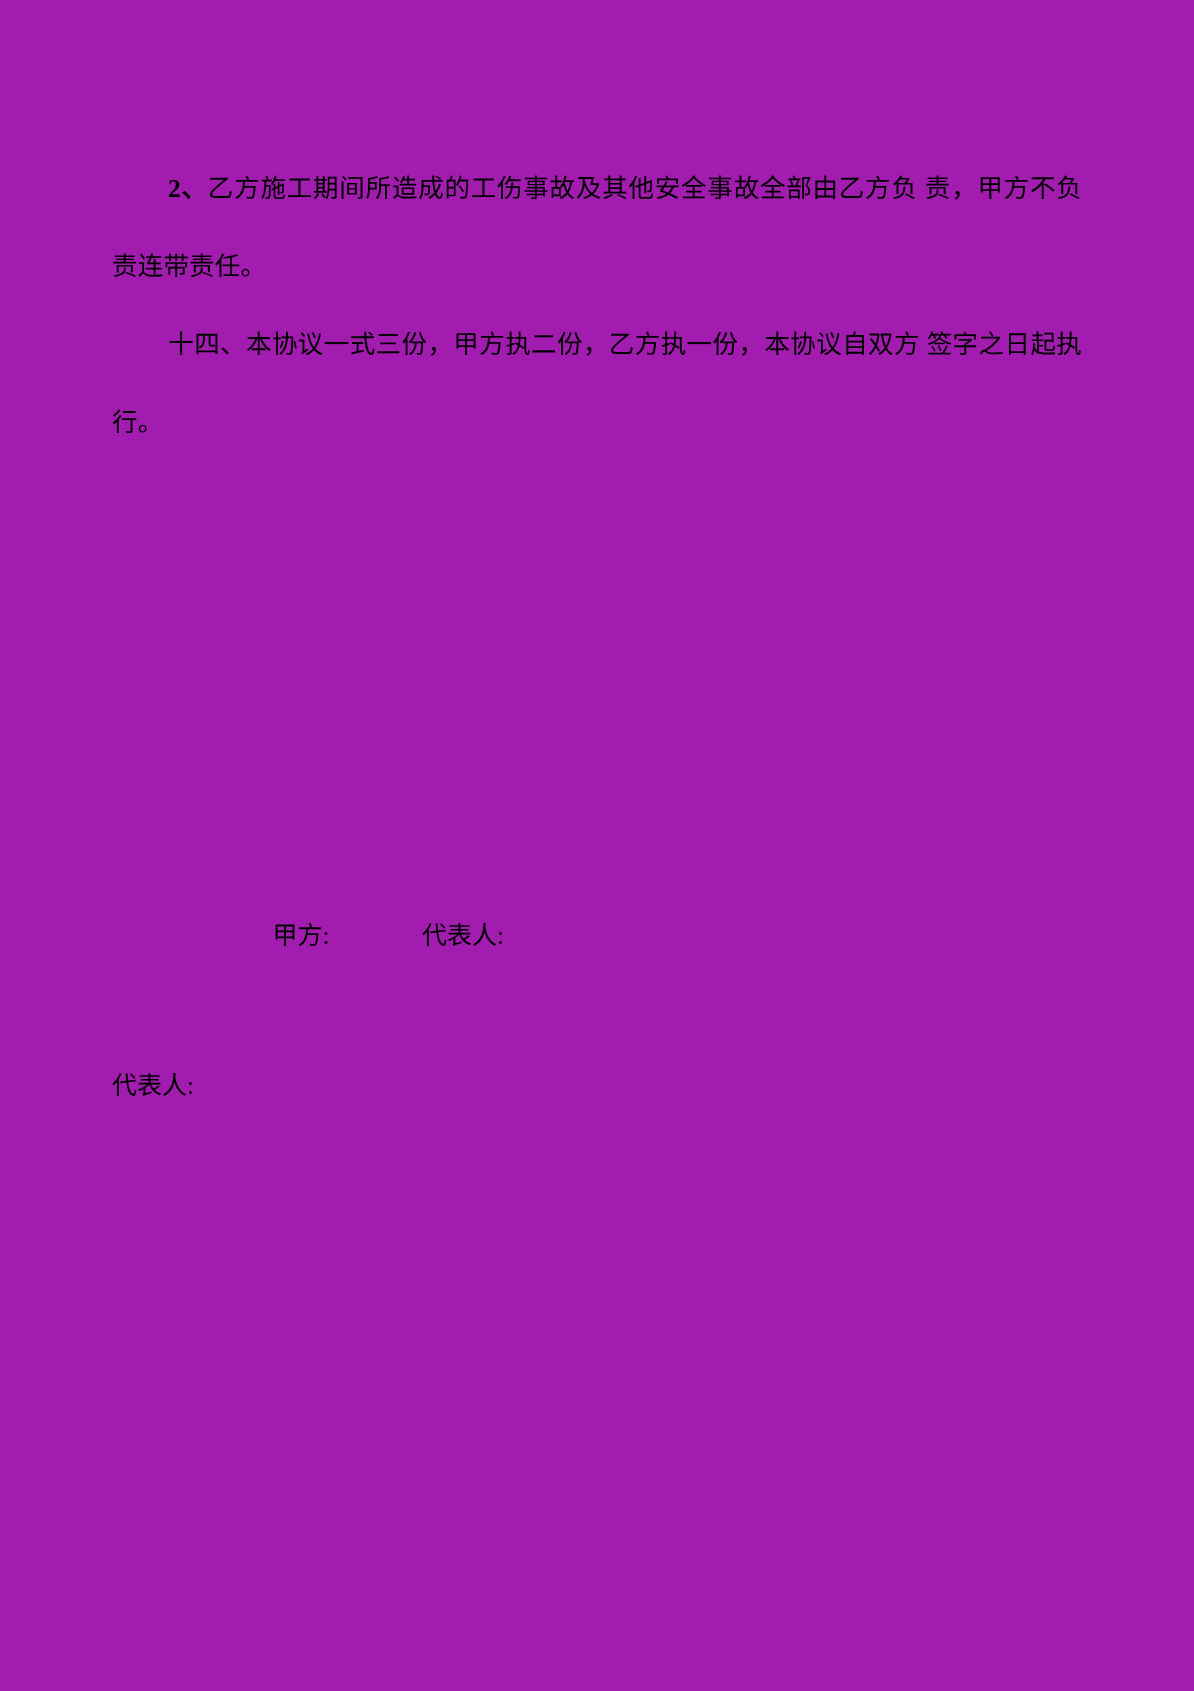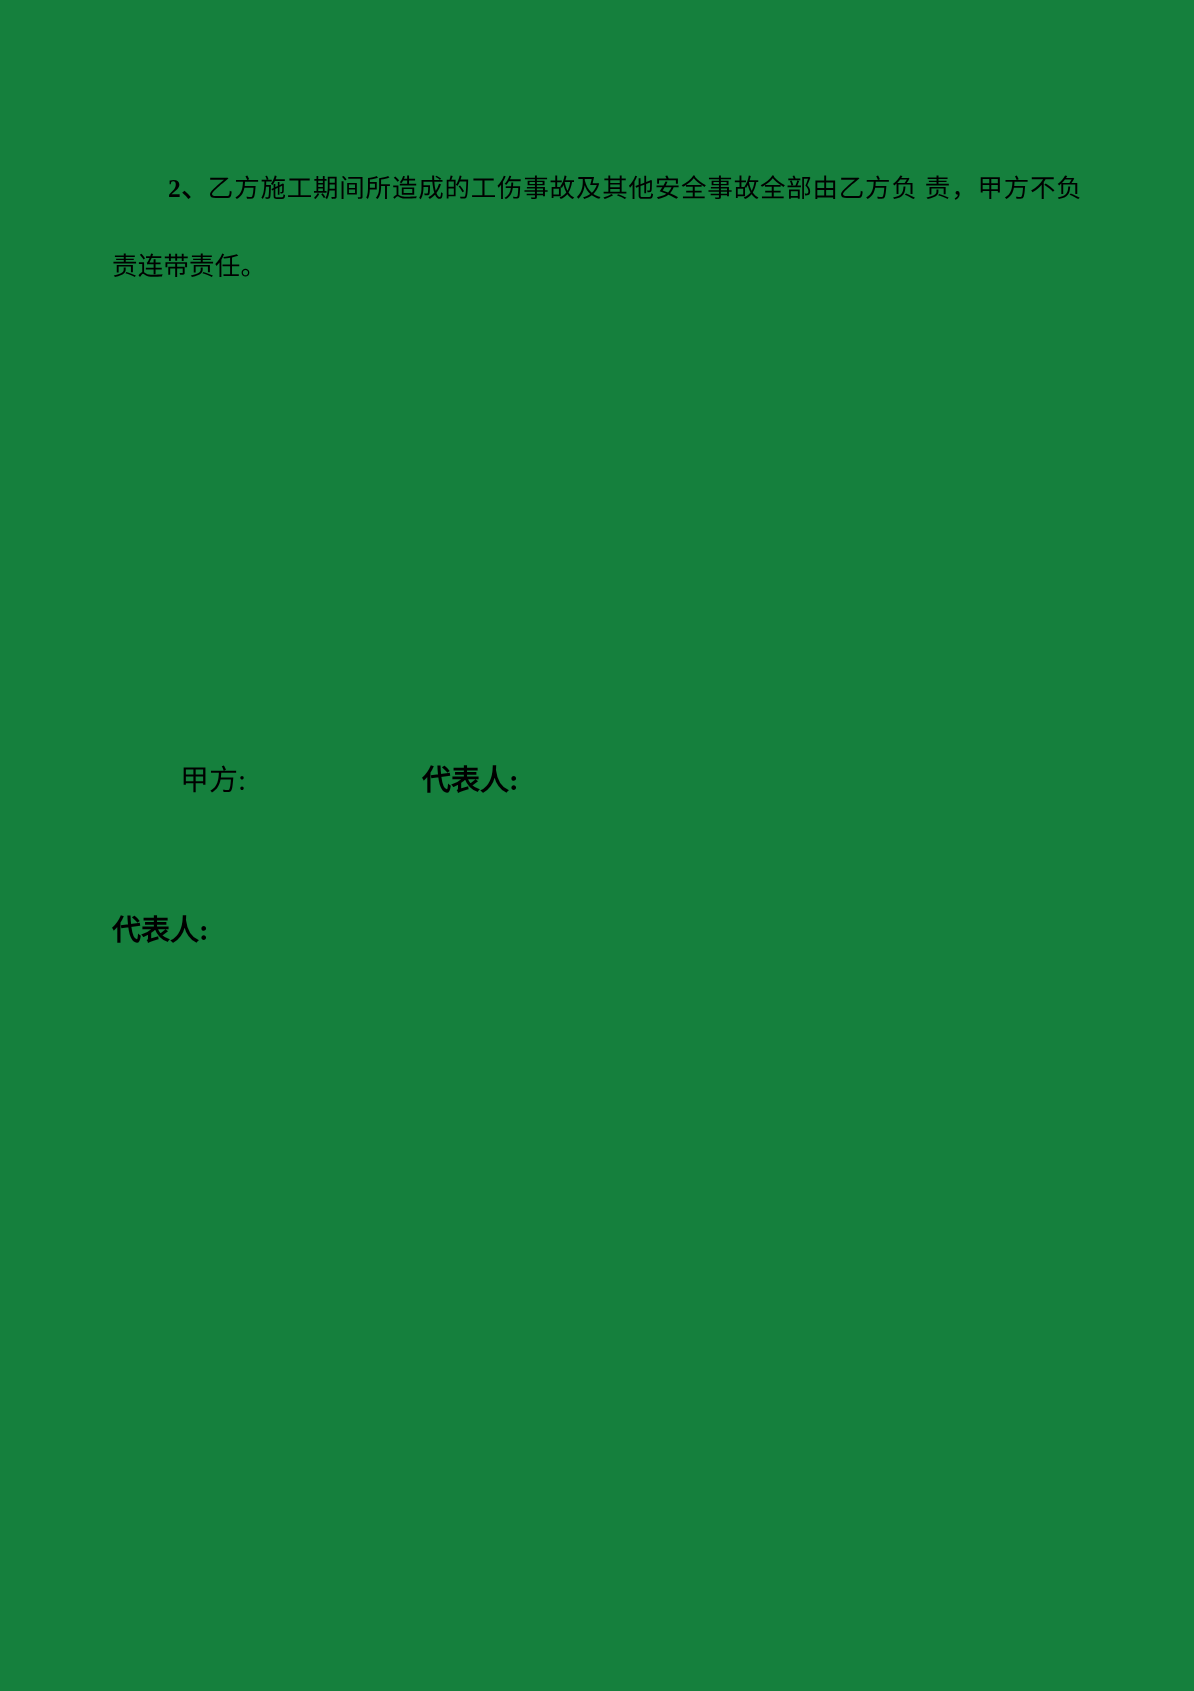--- a/index.html
+++ b/index.html
@@ -14,21 +14,21 @@
     color: #000000;
     position: relative;
     overflow: hidden;
   }
   .page {
     position: relative;
     width: 1194px;
     height: 1691px;
     box-sizing: border-box;
     padding: 0 112px;
-    background: #15803d;
+    background: #a21caf;
   }
   .doc-body {
     padding-top: 150px;
   }
   .para {
     font-size: 25.5px;
     line-height: 78px;
     letter-spacing: 0.2px;
     text-align: justify;
     text-justify: inter-ideograph;
@@ -39,49 +39,50 @@
     display: inline-block;
     width: 56px;
   }
   .para b, .para .bold {
     font-weight: bold;
   }
   .spacer-block {
     height: 444px;
   }
   .sig-row {
-    font-size: 29px;
+    font-size: 25px;
     line-height: 60px;
     margin: 0;
     display: flex;
     align-items: baseline;
+    text-align: center;
   }
   .sig-row .sig-party {
     display: inline-block;
     width: 310px;
     padding-left: 68px;
     box-sizing: border-box;
   }
   .sig-row .sig-rep {
     display: inline-block;
-    font-weight: bold;
   }
   .sig-gap {
     height: 90px;
   }
 </style>
 </head>
 <body>
 
 <div class="page">
   <div class="doc-body">
 
     <p class="para"><span class="indent"></span><b>2、</b><span>乙方施工期间所造成的工伤事故及其他安全事故全部由乙方负 责，甲方不负责连带责任。</span></p>
 
 
+    <p class="para"><span class="indent"></span><span>十四、本协议一式三份，甲方执二份，乙方执一份，本协议自双方 签字之日起执行。</span></p>
 
     <div class="spacer-block"></div>
 
     <div class="sig-row">
       <span class="sig-party">甲方:</span>
       <span class="sig-rep">代表人:</span>
     </div>
 
     <div class="sig-gap"></div>
 

